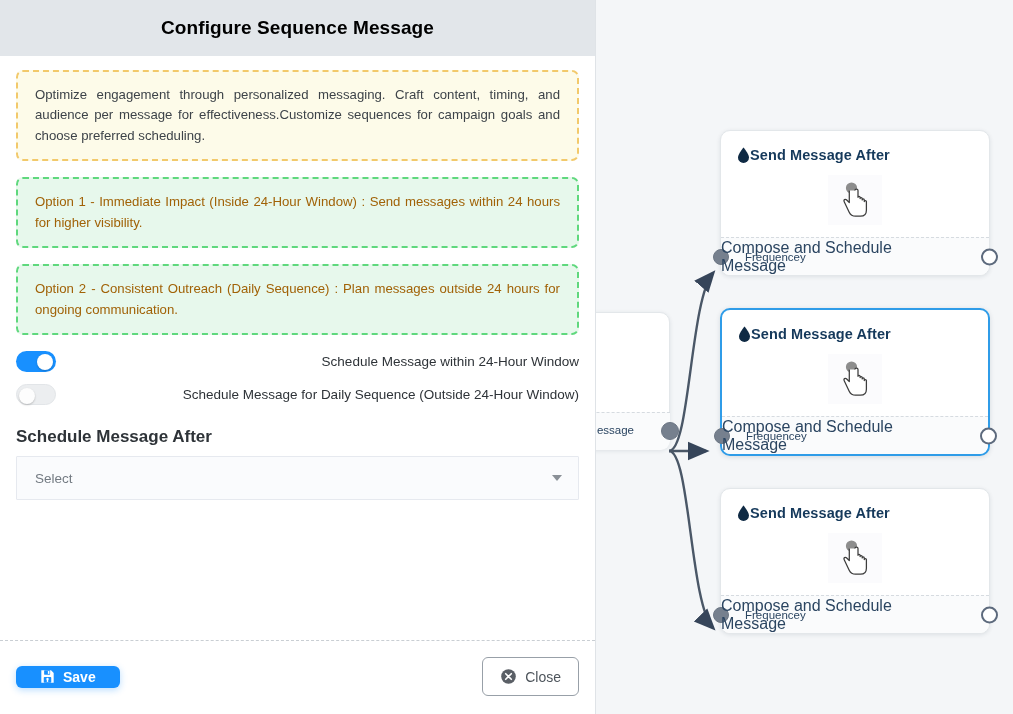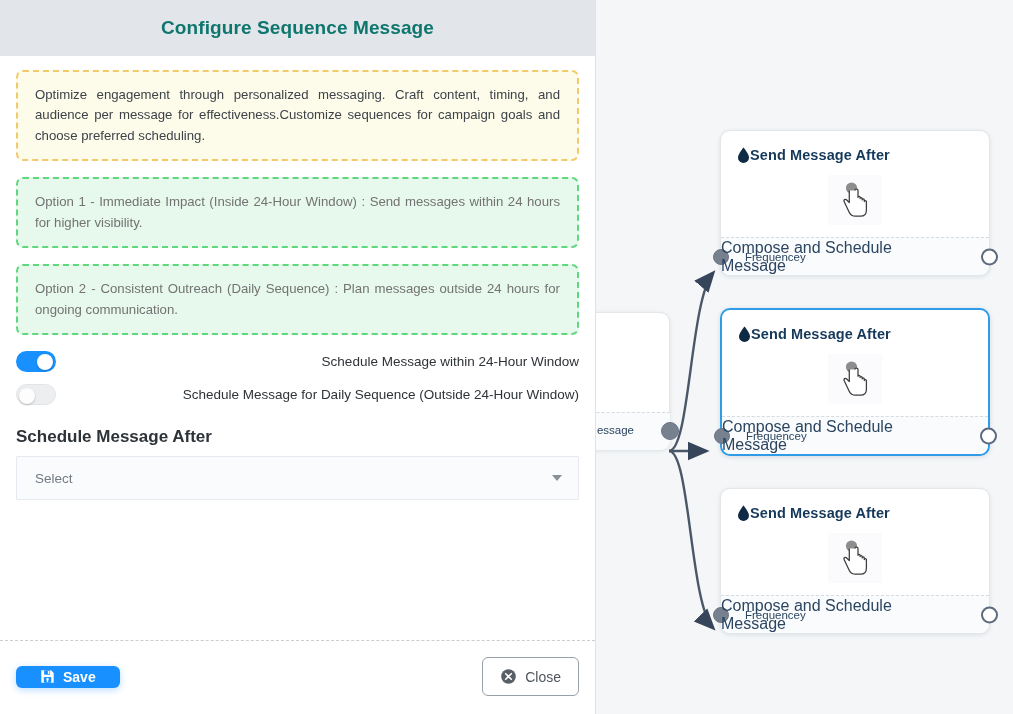--- a/index.html
+++ b/index.html
@@ -106,42 +106,42 @@
     border-right: 1px solid #dfe3e7;
     display: flex; flex-direction: column;
     overflow: hidden;
   }
   #panel-header {
     height: 56px; flex: 0 0 56px;
     background: #e2e6ea;
     display: flex; align-items: center; justify-content: center;
   }
   #panel-header h1 {
-    margin: 0; font-size: 19px; font-weight: bold; color: #0f766e;
+    margin: 0; font-size: 19px; font-weight: bold; color: #000000;
     letter-spacing: .1px;
   }
   #panel-content { flex: 1 1 auto; padding: 14px 16px 0 16px; }
 
   .alert {
     border-radius: 7px;
     padding: 13px 17px;
     margin-bottom: 16px;
     font-size: 13.2px;
     line-height: 1.55;
     text-align: justify;
     color: #3d4349;
   }
   .alert-note {
     background: #fdfbe9;
     border: 2px dashed #f2c96b;
   }
   .alert-opt {
     background: #e7f8ec;
     border: 2px dashed #5fd87d;
-    color: #737373;
+    color: #a16207;
   }
 
   .switch-row { display: flex; align-items: center; margin-bottom: 12px; justify-content: space-between; }
   .switch {
     width: 40px; height: 21px; border-radius: 11px;
     position: relative; flex: 0 0 40px;
     transition: background .15s;
   }
   .switch.on  { background: #1890ff; }
   .switch.off { background: #eceef0; border: 1px solid #e2e5e8; }

